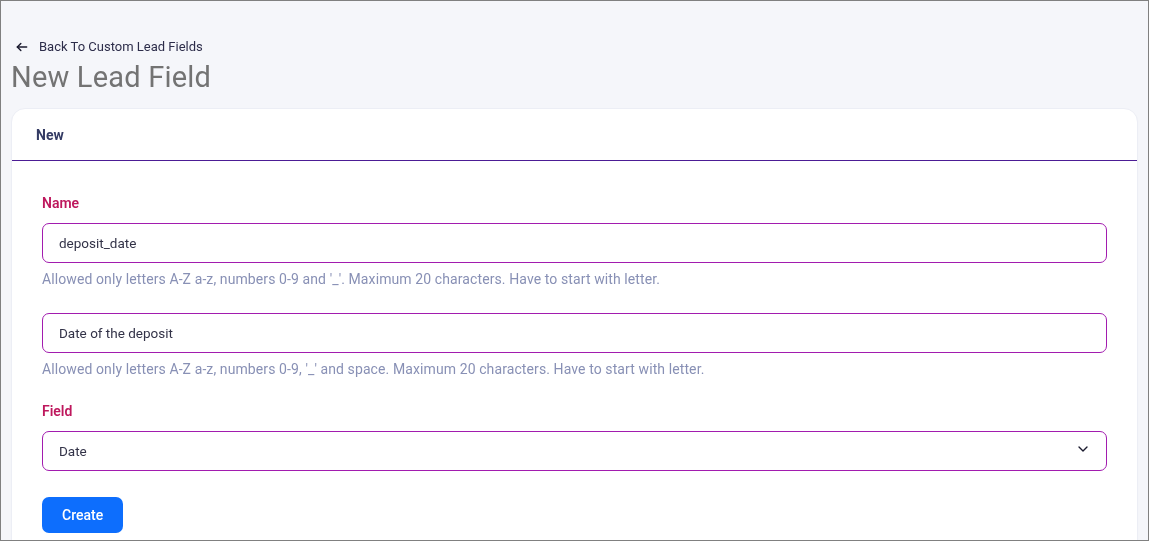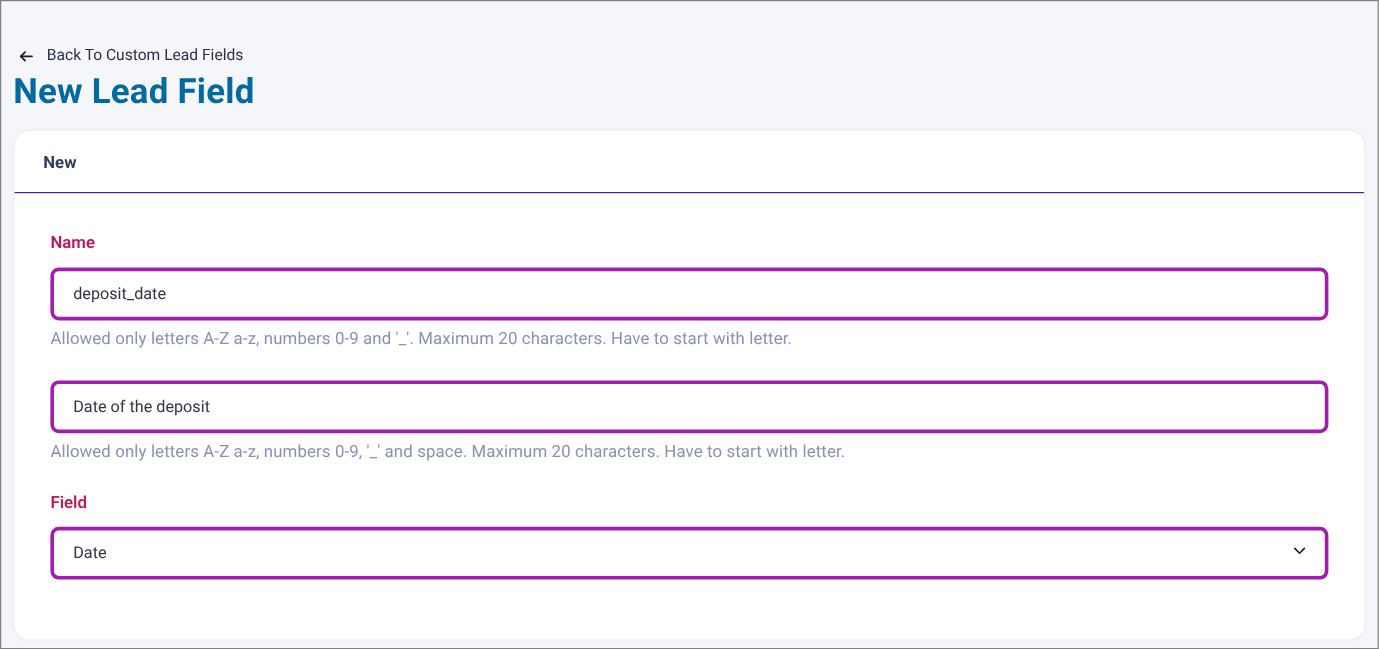--- a/index.html
+++ b/index.html
@@ -29,22 +29,22 @@
       padding-left: 4px;
       margin-top: 28px;
     }
     .back-arrow {
       display: inline-flex;
       align-items: center;
       justify-content: center;
     }
     .page-title {
       font-size: 29px;
-      font-weight: 700;
-      color: #0369a1;
+      font-weight: 400;
+      color: #737373;
       margin-top: 2px;
       margin-bottom: 14px;
       letter-spacing: 0.2px;
     }
     .card {
       background: #ffffff;
       border-radius: 14px;
       border: 1px solid #eceef5;
       box-shadow: 0 1px 2px rgba(0,0,0,0.02);
       overflow: hidden;
@@ -70,21 +70,21 @@
       font-weight: 600;
       color: #be185d;
       margin-bottom: 12px;
     }
     .form-input, .form-select {
       width: 100%;
       padding: 11px 16px;
       font-size: 13.5px;
       color: #333348;
       background: #ffffff;
-      border: 3px solid #a21caf;
+      border: 1px solid #a21caf;
       border-radius: 7px;
       outline: none;
       font-family: inherit;
     }
     .form-select {
       appearance: none;
       -webkit-appearance: none;
       -moz-appearance: none;
       cursor: pointer;
     }
@@ -154,16 +154,17 @@
         <div class="select-wrapper">
           <div class="form-select">Date</div>
           <span class="select-chevron">
             <svg width="16" height="16" viewBox="0 0 24 24" fill="none" stroke="#1a1a2e" stroke-width="2" stroke-linecap="round" stroke-linejoin="round">
               <polyline points="6 9 12 15 18 9"></polyline>
             </svg>
           </span>
         </div>
       </div>
 
+      <button class="btn-primary">Create</button>
 
     </div>
   </div>
 </div>
 
 </body></html>

